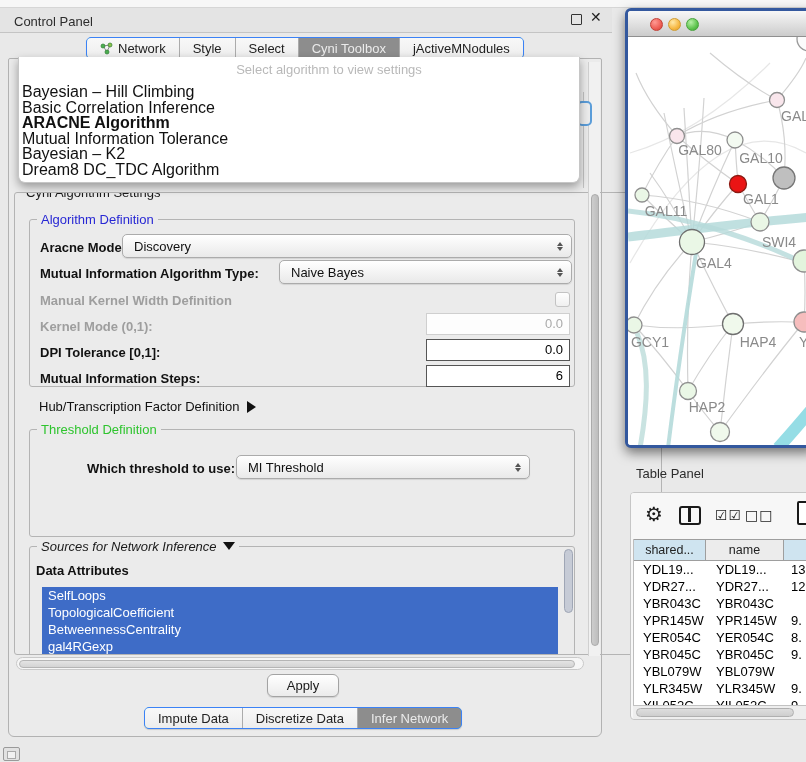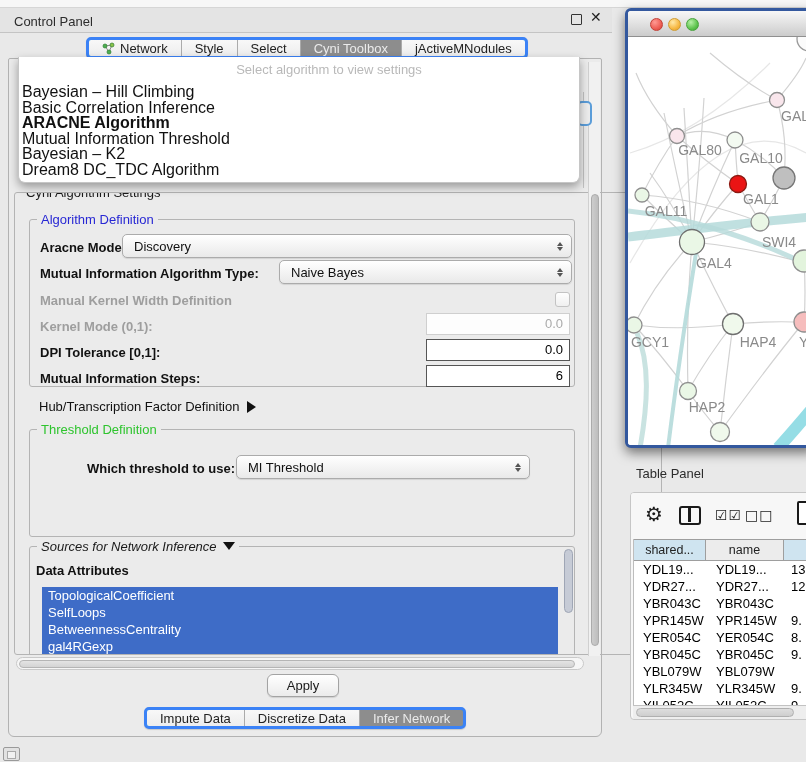--- a/index.html
+++ b/index.html
@@ -16,21 +16,21 @@
   #titlebar { left:0; top:8px; width:612px; height:25px; background:#e4e4e4; border-bottom:1px solid #c4c4c4; }
   #panel-title { left:14px; top:14px; font-size:13px; color:#2c2c2c; }
   #float-btn { left:571px; top:14px; width:11px; height:11px; border:1.5px solid #333; border-radius:1px; background:transparent; }
   #close-btn { left:590px; top:9px; font-size:14px; font-weight:bold; color:#222; font-family:"DejaVu Sans", sans-serif; }
 
   
   #panel-box { left:8px; top:58px; width:594px; height:679px; background:#ebebeb;
     border:1px solid #b2b2b2; border-radius:2px 2px 6px 6px; }
 
   
-  .tabstrip { display:flex; height:22px; border:3px solid #3b82f6; border-radius:5px; overflow:hidden;
+  .tabstrip { display:flex; height:22px; border:1px solid #3b82f6; border-radius:5px; overflow:hidden;
     background:#0ea5e9; box-shadow:0 1px 1px rgba(0,0,0,.15); }
   .tab-seg { display:flex; align-items:center; gap:5px; padding:0 13px; font-size:13px; color:#222;
     border-left:1px solid #ababab; white-space:nowrap; background:linear-gradient(#f8f8f8,#ededed); }
   .tab-seg:first-child { border-left:none; }
   .tab-seg.selected { background:#8d8d8d; color:#ebebeb; }
   #top-tabs { left:86px; top:37px; }
   #bottom-tabs { left:144px; top:707px; }
   .net-icon svg { display:block; }
 
   
@@ -194,21 +194,21 @@
 
   <div class="abs" id="hidden-stepper"></div>
   <div class="abs" id="hidden-groupline"></div>
 
   <div class="abs" id="algo-popup">
     <div id="algo-placeholder">Select algorithm to view settings</div>
     <div id="algo-list">
         <div class="algo-item">Bayesian – Hill Climbing</div>
         <div class="algo-item">Basic Correlation Inference</div>
         <div class="algo-item bold">ARACNE Algorithm</div>
-        <div class="algo-item">Mutual Information Threshold</div>
+        <div class="algo-item">Mutual Information Tolerance</div>
         <div class="algo-item">Bayesian – K2</div>
         <div class="algo-item">Dream8 DC_TDC Algorithm</div>
       </div>
   </div>
 
   <div class="abs" id="v-scroll">
       <div id="v-thumb"></div>
     </div>
   <div class="abs" id="h-scroll">
       <div id="h-thumb"></div>
@@ -266,22 +266,22 @@
             <i class="dn"></i>
           </span>
       </div>
 
     </div>
 
     <div class="groupbox" id="sources-box">
       <span class="legend" style="left:7px;font-style:italic;"><span>Sources for Network Inference</span><span class="tri-down"></span></span>
       <div class="lbl" style="left:6px; top:16px;">Data Attributes</div>
       <div id="attr-list">
+          <div class="attr-item">SelfLoops</div>
           <div class="attr-item">TopologicalCoefficient</div>
-          <div class="attr-item">SelfLoops</div>
           <div class="attr-item">BetweennessCentrality</div>
           <div class="attr-item">gal4RGexp</div>
         </div>
       <div id="attr-scroll"></div>
     </div>
   </div>
 
   <div class="abs" id="apply-btn">Apply</div>
 
   <div class="abs tabstrip" id="bottom-tabs">

